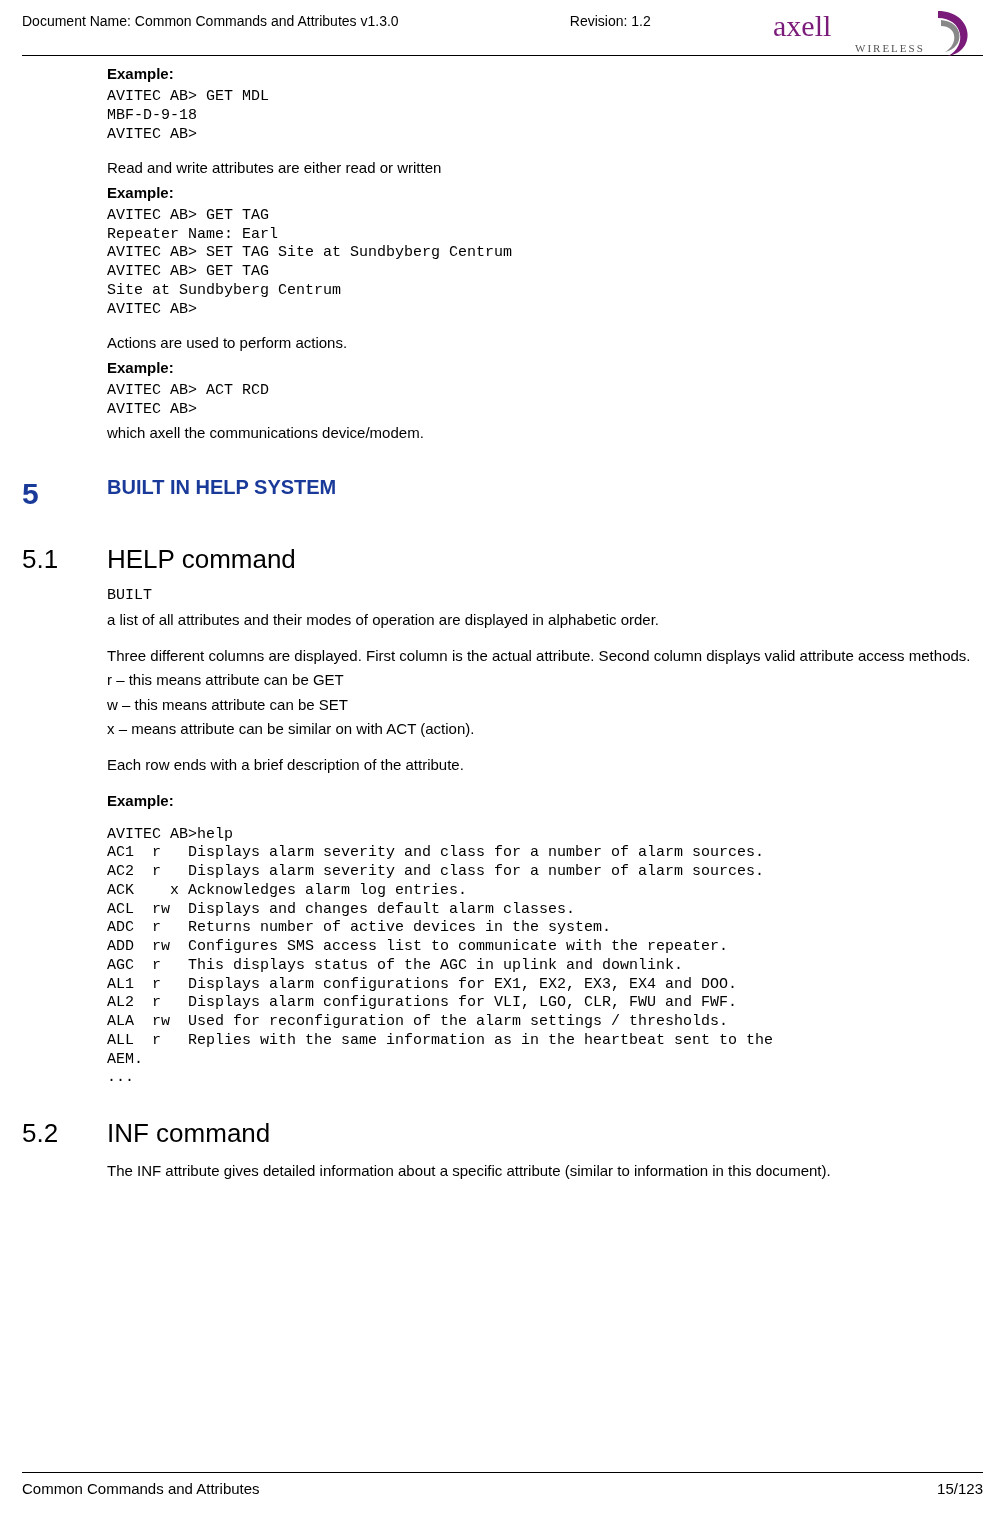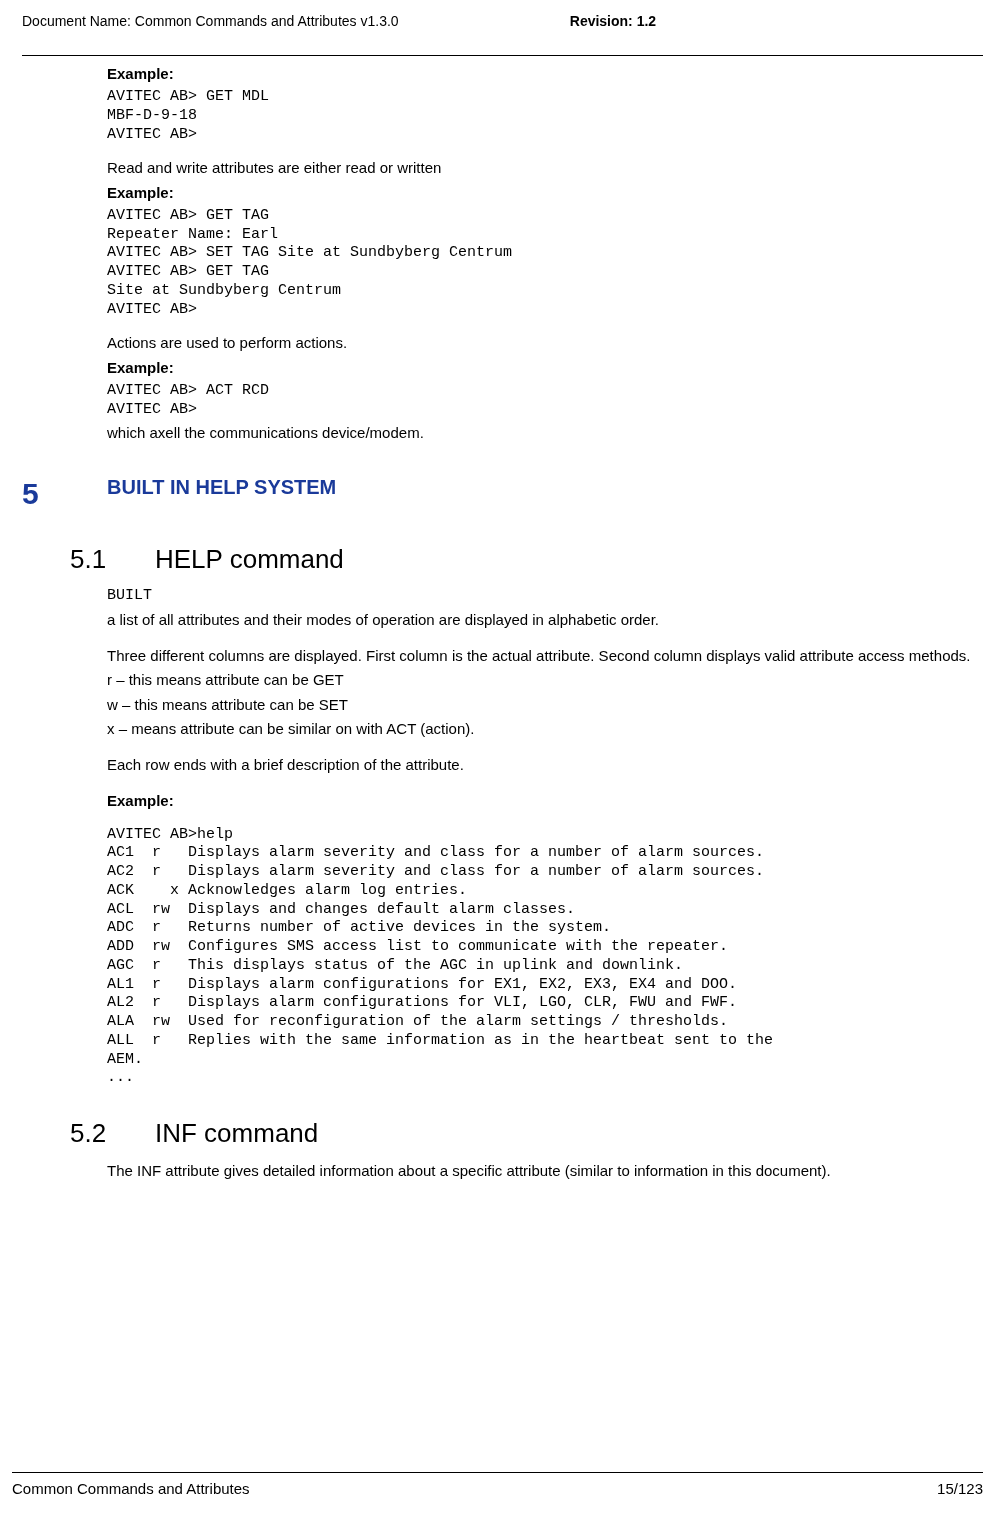--- a/index.html
+++ b/index.html
@@ -24,21 +24,20 @@
     align-items: flex-start;
     position: relative;
   }
   .header-left, .header-mid {
     font-size: 14px;
     padding-top: 2px;
   }
   .header-mid {
     position: absolute;
     left: 57%;
-    font-weight: bold;
   }
   .logo-wrap {
     position: absolute;
     right: 0;
     top: -4px;
   }
   .hr {
     border: none;
     border-top: 1.5px solid #000;
     margin: 24px 0 8px 0;
@@ -74,36 +73,35 @@
   }
   .h1-title {
     color: #1a3a9a;
     font-weight: bold;
     font-size: 20px;
   }
   .h2-row {
     display: flex;
     margin-top: 28px;
     margin-bottom: 10px;
-    margin-left: 48px;
   }
   .h2-num {
     font-size: 26px;
     width: 85px;
     flex-shrink: 0;
     color: #000;
   }
   .h2-title {
     font-size: 26px;
     color: #000;
   }
   .footer {
     position: absolute;
     bottom: 18px;
-    left: 12px;
+    left: 22px;
     right: 22px;
   }
   .footer-hr {
     border: none;
     border-top: 1.5px solid #000;
     margin: 0 0 6px 0;
   }
   .footer-row {
     display: flex;
     justify-content: space-between;
@@ -111,20 +109,30 @@
   }
 </style>
 </head>
 <body>
 
 <div class="page">
 
   <div class="header-row">
     <div class="header-left">Document Name: Common Commands and Attributes v1.3.0</div>
     <div class="header-mid">Revision: 1.2</div>
+    <div class="logo-wrap">
+      <svg width="210" height="56" viewBox="0 0 210 56">
+        <text x="0" y="30" font-family="Verdana" font-size="30" fill="#7a1b7a">axell</text>
+        <text x="82" y="46" font-family="Verdana" font-size="11" fill="#555" letter-spacing="2">WIRELESS</text>
+        <g>
+          <path d="M165 5 C 200 5 205 45 175 50 C 195 40 190 12 165 12 Z" fill="#7a1b7a"></path>
+          <path d="M168 14 C 192 16 192 42 172 46 C 186 38 184 20 168 20 Z" fill="#888"></path>
+        </g>
+      </svg>
+    </div>
   </div>
 
   <hr class="hr">
 
   <div class="content">
     <div class="para bold">Example:</div>
     <div class="mono">AVITEC AB&gt; GET MDL
 MBF-D-9-18
 AVITEC AB&gt;</div>
 

